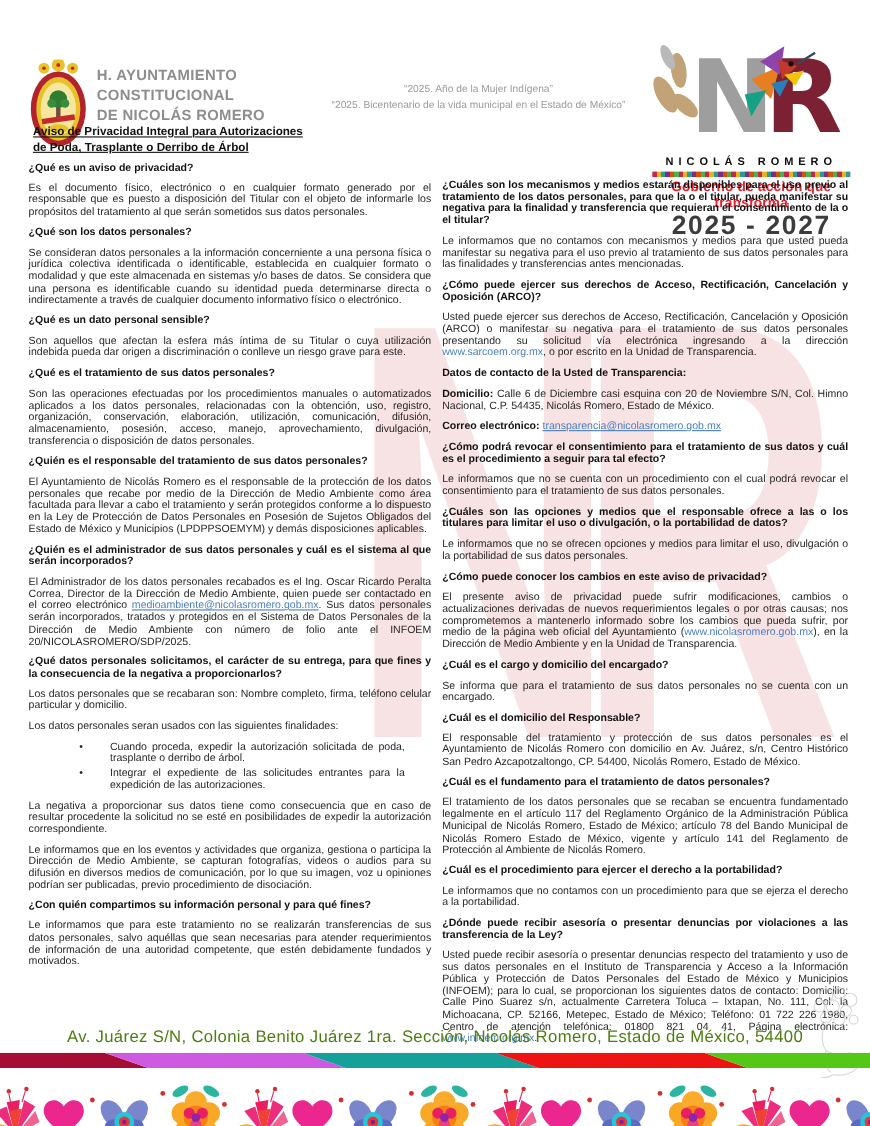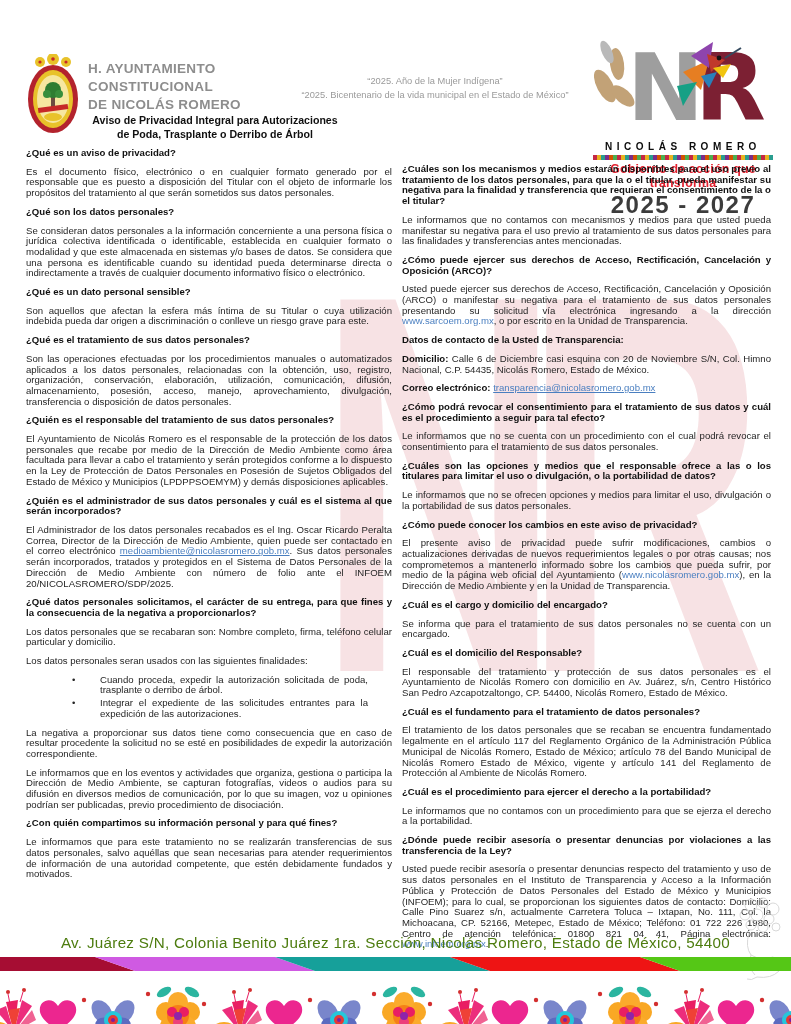--- a/index.html
+++ b/index.html
@@ -6,22 +6,22 @@
   .page{
     position:relative;width:791px;height:1024px;margin:0 auto;background:#ffffff;
     overflow:hidden;font-family:"Liberation Sans",sans-serif;
   }
   
   .crest{position:absolute;left:26px;top:54px;width:54px;height:82px;}
   .org{position:absolute;left:88px;top:60px;font-size:13.5px;font-weight:700;
        color:#8d8d8d;line-height:1.34;letter-spacing:.3px;}
   .taglines{position:absolute;left:255px;top:74px;width:360px;text-align:center;
        color:#9a9a9a;font-size:9.3px;line-height:1.55;}
-  .doc-title{position:absolute;left:30px;top:113px;width:370px;text-align:center;
-       font-weight:700;font-size:10.6px;color:#101010;line-height:1.35;}
+  .doc-title{position:absolute;left:30px;top:113px;width:370px;text-align:left;
+       font-weight:700;font-size:10.6px;color:#101010;line-height:1.35;text-decoration:underline;}
   .logo{position:absolute;left:583px;top:24px;width:200px;text-align:center;}
   .logo-name{font-size:10px;font-weight:700;letter-spacing:4.5px;color:#0c0c0c;margin-top:1px;}
   .logo-pattern{height:5px;margin:3px 10px 2px 10px;
       background:repeating-linear-gradient(90deg,#c42846 0 4px,#e8b320 4px 8px,#2a9d8f 8px 12px,#7b2d8b 12px 16px,#d35400 16px 20px,#4caf50 20px 24px);}
   .logo-slogan{color:#e3202e;font-weight:700;font-size:12.4px;letter-spacing:.2px;}
   .logo-period{color:#3c3c3c;font-weight:700;font-size:24px;letter-spacing:1.5px;margin-top:1px;}
   
   .watermark{position:absolute;left:318px;top:268px;z-index:0;
       font-size:540px;font-weight:800;letter-spacing:-58px;line-height:.8;
       color:rgba(196,28,46,0.13);transform:scaleX(.62);transform-origin:top left;

